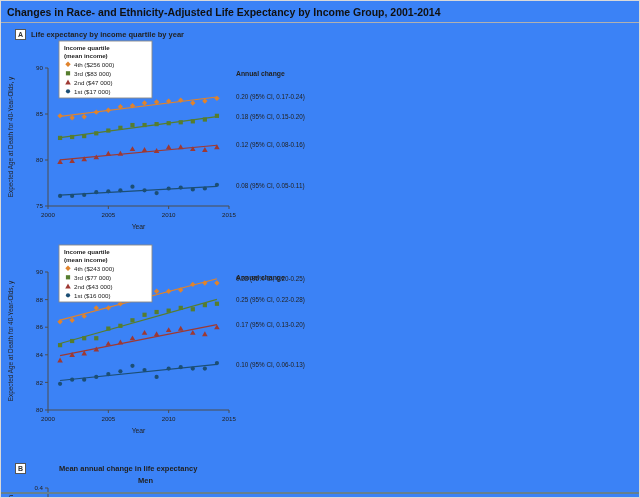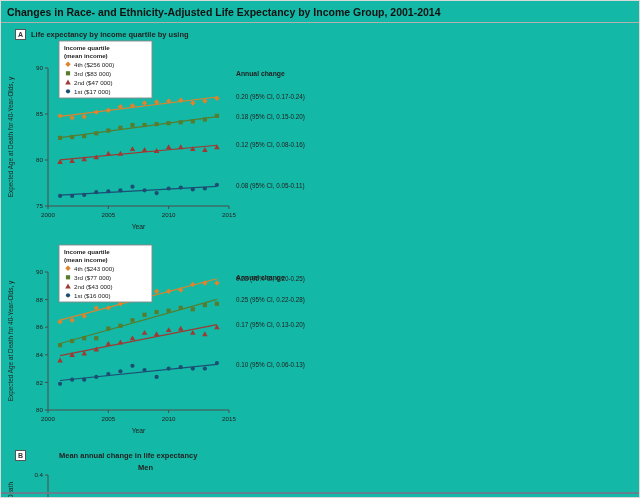--- a/index.html
+++ b/index.html
@@ -1,18 +1,18 @@
 <!DOCTYPE html>
 <html><head>
 <meta charset="utf-8">
 <style>
   * { box-sizing: border-box; margin: 0; padding: 0; }
   body { background: #fff; font-family: "Liberation Sans", sans-serif; }
   .page {
-    width: 640px; height: 498px; background: #14b8a6; position: relative;
+    width: 640px; height: 498px; background: #3b82f6; position: relative;
     border: 1px solid #d9d9d9; overflow: hidden; color: #1a1a1a;
   }
   .fig-title {
     font-size: 10.5px; font-weight: bold; color: #111;
     padding: 5px 8px 4px 6px; border-bottom: 1px solid #b0b0b0;
   }
   .panel-heading {
     display: flex; align-items: center; gap: 5px;
     margin: 5px 0 0 14px; height: 12px;
   }
@@ -39,21 +39,21 @@
   svg text { font-family: "Liberation Sans", sans-serif; }
 </style>
 </head>
 <body>
 
 <div class="page">
   <div class="fig-title">Changes in Race- and Ethnicity-Adjusted Life Expectancy by Income Group, 2001-2014</div>
 
   <div class="panel-heading">
     <span class="panel-box">A</span>
-    <span class="panel-text">Life expectancy by income quartile by using</span>
+    <span class="panel-text">Life expectancy by income quartile by year</span>
   </div>
 
   <div class="charts-row">
     <div class="chart-col" id="mount-a_men"><svg width="319" height="200" viewBox="0 0 319 200">
           <line x1="45" y1="28" x2="45" y2="166" stroke="#4d4d4d" stroke-width="1"></line>
           <line x1="45" y1="166" x2="226" y2="166" stroke="#4d4d4d" stroke-width="1"></line>
           <line x1="42" y1="166" x2="45" y2="166" stroke="#4d4d4d" stroke-width="1"></line>
           <text x="40" y="168.2" font-size="6.2" fill="#222222" text-anchor="end" font-weight="normal">75</text>
           <line x1="42" y1="120" x2="45" y2="120" stroke="#4d4d4d" stroke-width="1"></line>
           <text x="40" y="122.2" font-size="6.2" fill="#222222" text-anchor="end" font-weight="normal">80</text>
@@ -267,21 +267,21 @@
             <rect x="62.9" y="31.199999999999996" width="4.2" height="4.2" fill="#567D2E"></rect>
             <text x="71" y="35.5" font-size="6.2" fill="#222222" text-anchor="start" font-weight="normal">3rd ($77 000)</text>
             <path d="M65 39.49999999999999L67.8 44.4L62.199999999999996 44.4Z" fill="#9E3933"></path>
             <text x="71" y="44.5" font-size="6.2" fill="#222222" text-anchor="start" font-weight="normal">2nd ($43 000)</text>
             <circle cx="65" cy="51.3" r="2.1" fill="#1C4E74"></circle>
             <text x="71" y="53.5" font-size="6.2" fill="#222222" text-anchor="start" font-weight="normal">1st ($16 000)</text>
           </g>
         </svg></div>
   </div>
 
-  <div class="panel-heading" style="margin-top:1px;gap:33px;">
+  <div class="panel-heading" style="margin-top:14px;gap:33px;">
     <span class="panel-box">B</span>
     <span class="panel-text">Mean annual change in life expectancy</span>
   </div>
 
   <div class="charts-row">
     <div class="chart-col" id="mount-b_men"><svg width="319" height="208" viewBox="0 0 319 208">
           <line x1="45" y1="95.60000000000001" x2="240" y2="95.60000000000001" stroke="#e2e2e2" stroke-width="0.8" stroke-dasharray="1.5,2"></line>
           <line x1="45" y1="68.4" x2="240" y2="68.4" stroke="#e2e2e2" stroke-width="0.8" stroke-dasharray="1.5,2"></line>
           <line x1="45" y1="41.20000000000001" x2="240" y2="41.20000000000001" stroke="#e2e2e2" stroke-width="0.8" stroke-dasharray="1.5,2"></line>
           <line x1="45" y1="122.80000000000001" x2="240" y2="122.80000000000001" stroke="#7d7d7d" stroke-width="1"></line>

